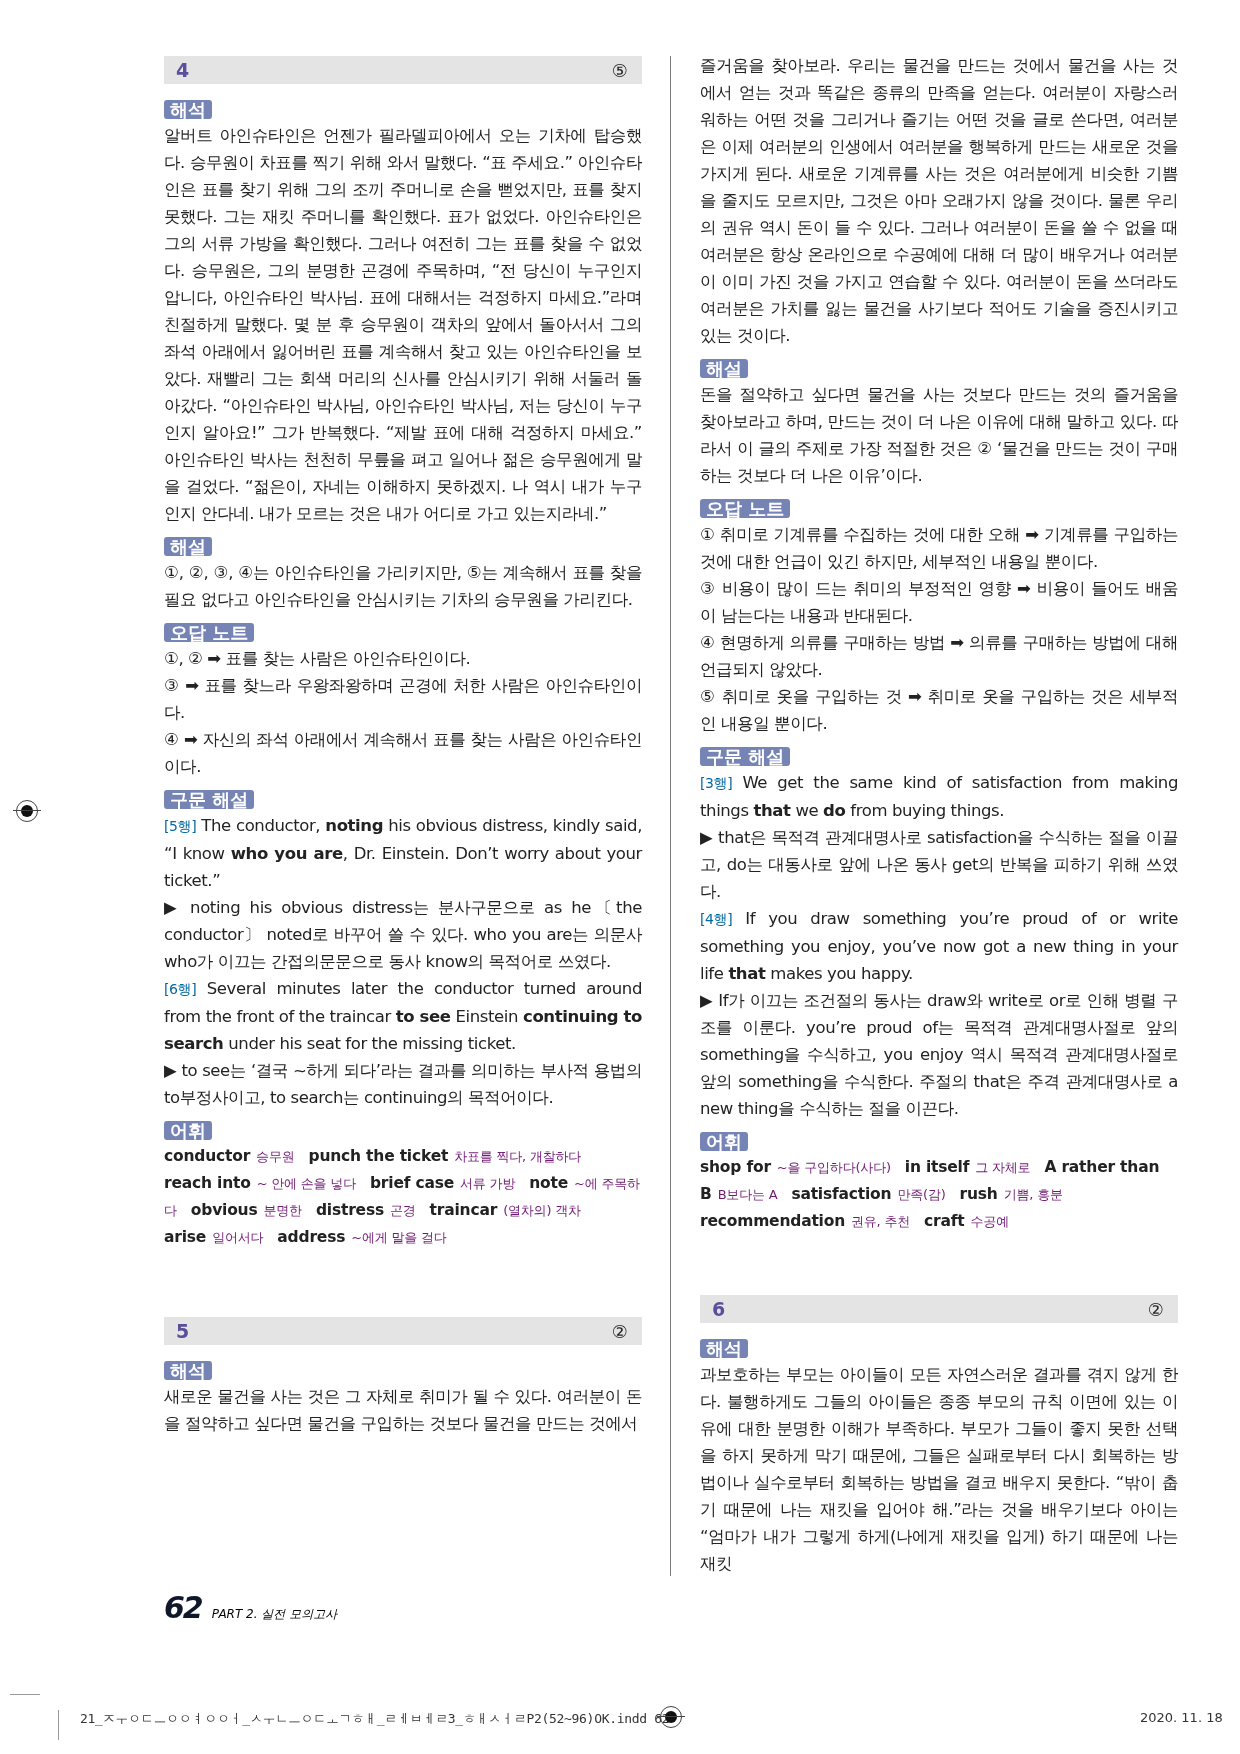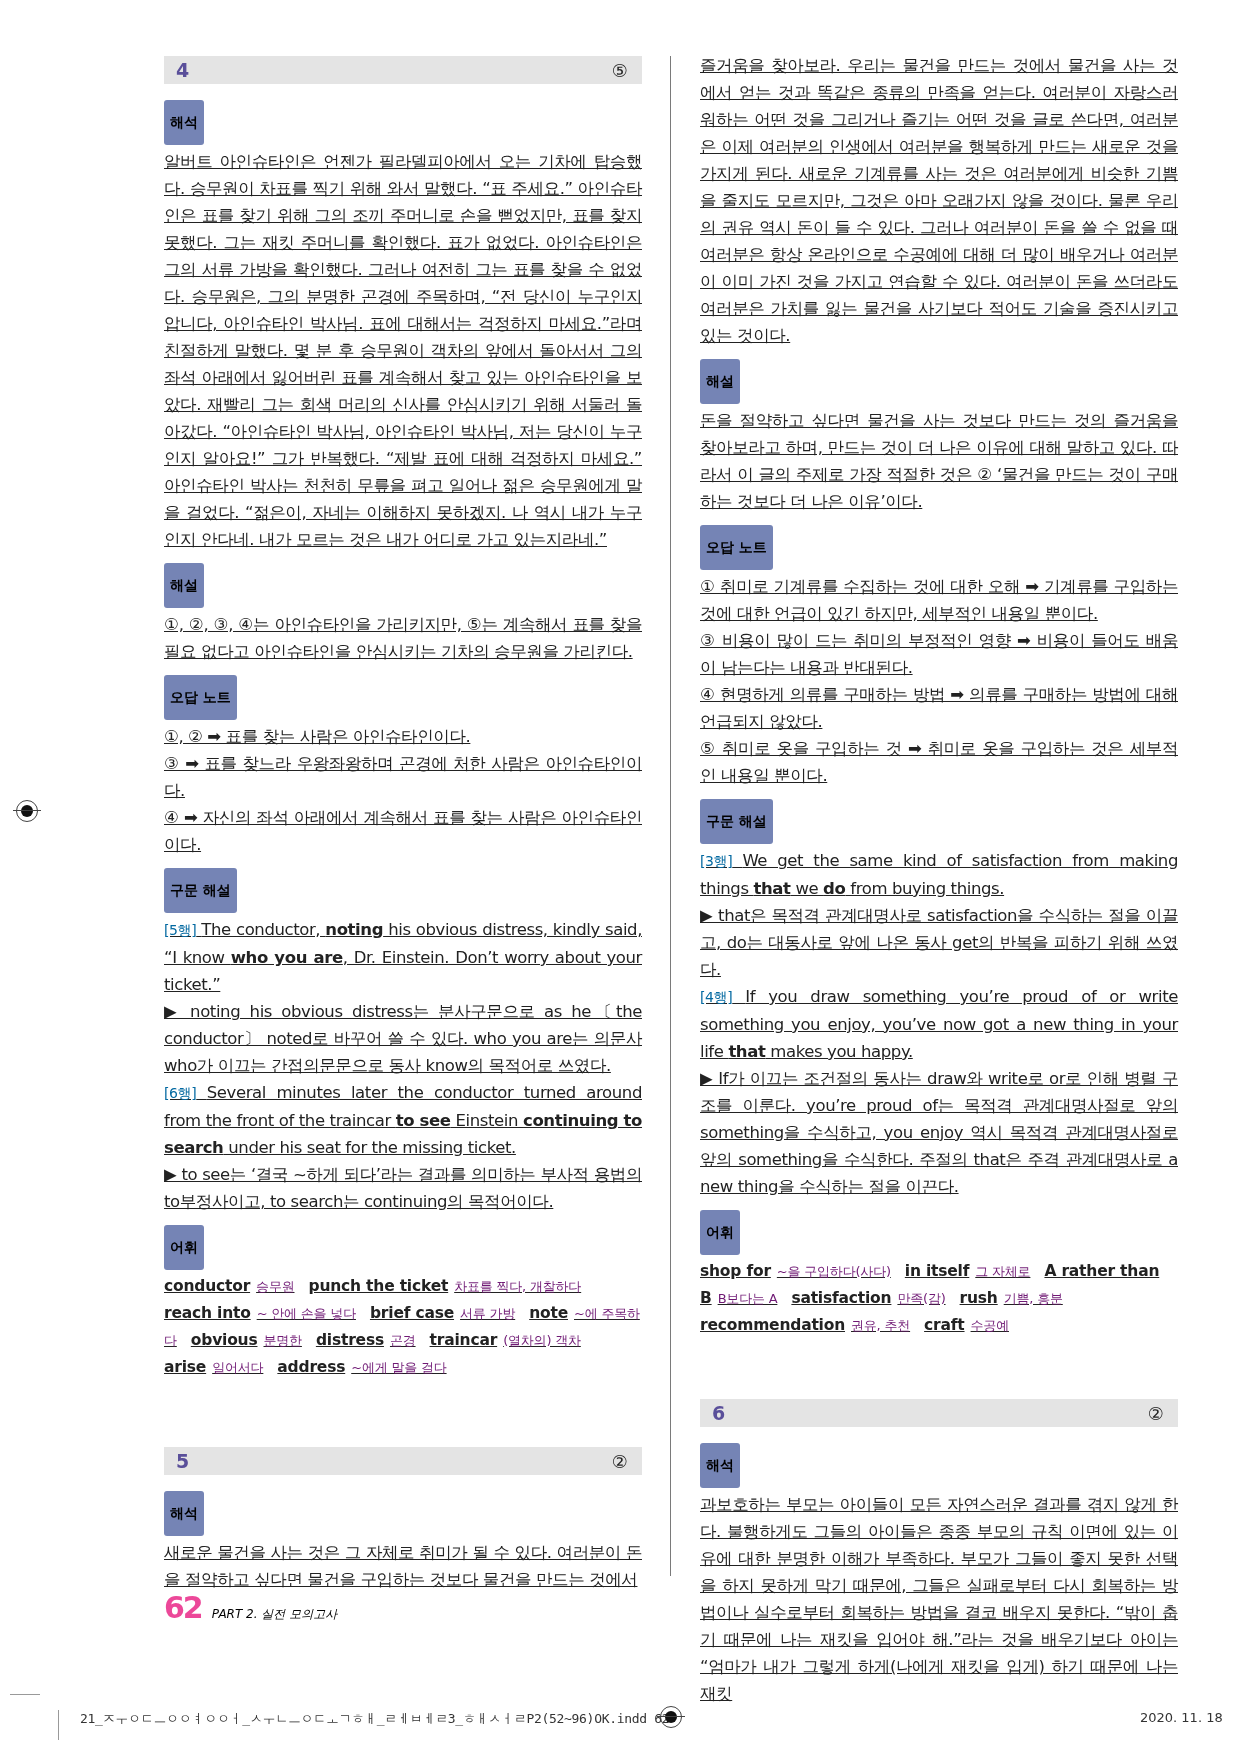--- a/index.html
+++ b/index.html
@@ -6,31 +6,31 @@
   body { width: 1240px; height: 1754px; position: relative; overflow: hidden;
          font-family: "DejaVu Sans", "Liberation Sans", sans-serif; color: #222; }
   .col { position: absolute; top: 56px; width: 478px; }
   .col.left { left: 164px; }
   .col.right { left: 700px; top: 52px; }
   .divider { position: absolute; left: 670px; top: 56px; width: 1px; height: 1520px; background: #7a7a7a; }
   .qhead { background: #e4e4e4; height: 28px; display: flex; align-items: center; justify-content: space-between;
            padding: 0 14px 0 12px; margin-bottom: 16px; }
   .qnum { font-family: "DejaVu Sans", sans-serif; font-weight: bold; color: #5a4f9a; font-size: 19px; }
   .qans { font-size: 18px; color: #222; }
-  .badge { display: inline-block; background: #7584b5; color: #000000; font-size: 14px; font-weight: bold;
-           padding: 15px 6px; border-radius: 3px; line-height: 15px; margin-bottom: 3px; }
+  .badge { display: inline-block; background: #7584b5; color: #ffffff; font-size: 18px; font-weight: bold;
+           padding: 2px 6px; border-radius: 3px; line-height: 15px; margin-bottom: 3px; }
   .p { font-size: 16.5px; line-height: 27px; text-align: justify; letter-spacing: -0.4px; margin: 0; }
   .p b { font-weight: bold; }
   .ref { font-size: 14px; color: #0369a1; }
-  .sec { margin-bottom: 10px; text-decoration: underline; }
+  .sec { margin-bottom: 10px; }
   .vocab { font-size: 15.5px; line-height: 27px; letter-spacing: -0.2px; }
   .vocab .w { font-weight: bold; margin-right: 6px; }
   .vocab .m { font-size: 13px; color: #701a75; margin-right: 14px; }
   .footer-page { position: absolute; left: 164px; top: 1590px; display: flex; align-items: baseline; }
-  .pno { font-family: "DejaVu Sans", sans-serif; font-size: 30px; font-weight: bold; letter-spacing: -2px; color: #ec4899; margin-right: 10px; }
+  .pno { font-family: "DejaVu Sans", sans-serif; font-size: 30px; font-weight: bold; letter-spacing: -2px; color: #0f172a; margin-right: 10px; font-style: italic; }
   .ptitle { font-size: 12px; color: #000000; font-style: italic; }
   .slug { position: absolute; left: 80px; top: 1710px; font-size: 13px; color: #333; font-family: "DejaVu Sans Mono", monospace; letter-spacing: -0.3px; }
   .slug-date { position: absolute; left: 1140px; top: 1710px; font-size: 13px; color: #333; }
   .cropmark-h { position: absolute; left: 10px; top: 1694px; width: 30px; height: 1px; background: #999; }
   .cropmark-v { position: absolute; left: 58px; top: 1710px; width: 1px; height: 30px; background: #999; }
   .reg { position: absolute; width: 20px; height: 20px; border: 1px solid #444; border-radius: 50%; }
   .reg::before { content: ""; position: absolute; left: 4px; top: 4px; width: 12px; height: 12px; border-radius: 50%; background: #111; }
   .reg::after { content: ""; position: absolute; left: -4px; top: 9px; width: 28px; height: 1px; background: #444; }
 </style>
 </head>

